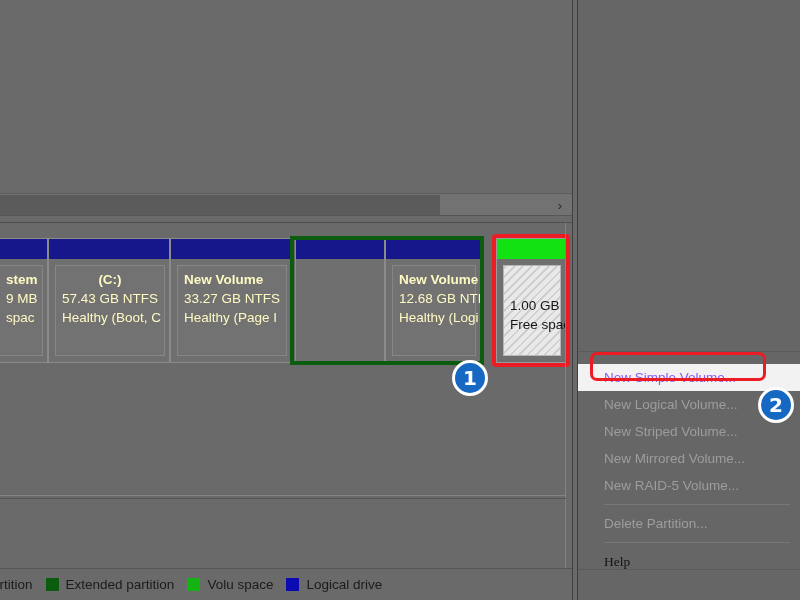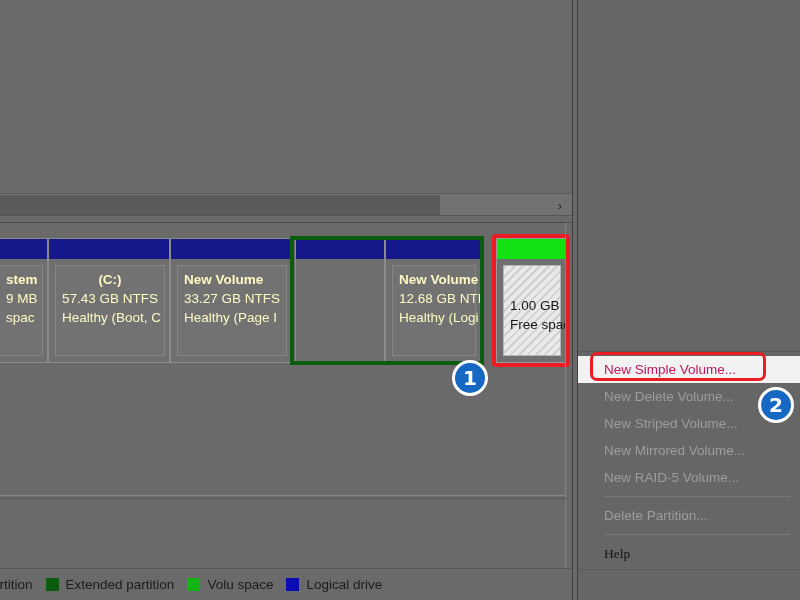--- a/index.html
+++ b/index.html
@@ -252,21 +252,22 @@
     white-space: nowrap;
     position: relative;
     box-sizing: border-box;
   }
   .menu-item.enabled {
     color: #131313;
     font-family: Liberation Serif, serif;
   }
   .menu-item.highlighted {
     background: #f2f2f2;
-    color: #be185d;
+    color: #8b5cf6;
+    margin-top: 8px;
   }
   .menu-sep {
     height: 1px;
     background: #777777;
     margin: 5px 10px 5px 26px;
   }
   #menu-highlight-ring {
     position: absolute;
     left: 590px;
     top: 352px;
@@ -390,21 +391,21 @@
     </div>
   </div>
 
 </div>
 
 <div class="vsep" id="vsep-a"></div>
 <div class="vsep" id="vsep-b"></div>
 
 <div id="context-menu">
   <div class="menu-item highlighted">New Simple Volume...</div>
-  <div class="menu-item">New Delete Volume...</div>
+  <div class="menu-item">New Logical Volume...</div>
   <div class="menu-item">New Striped Volume...</div>
   <div class="menu-item">New Mirrored Volume...</div>
   <div class="menu-item">New RAID-5 Volume...</div>
   <div class="menu-sep"></div>
   <div class="menu-item">Delete Partition...</div>
   <div class="menu-sep"></div>
   <div class="menu-item enabled">Help</div>
 </div>
 <div id="menu-highlight-ring"></div>
 

